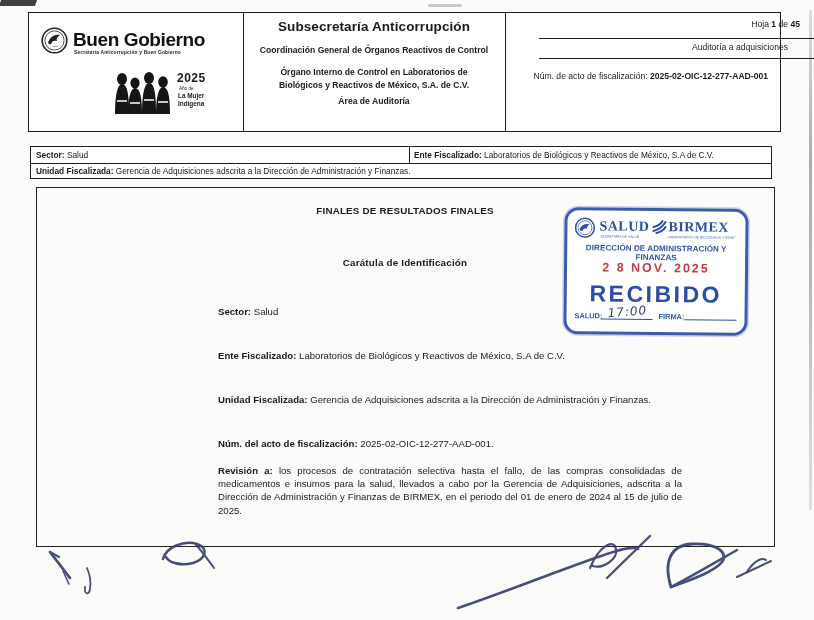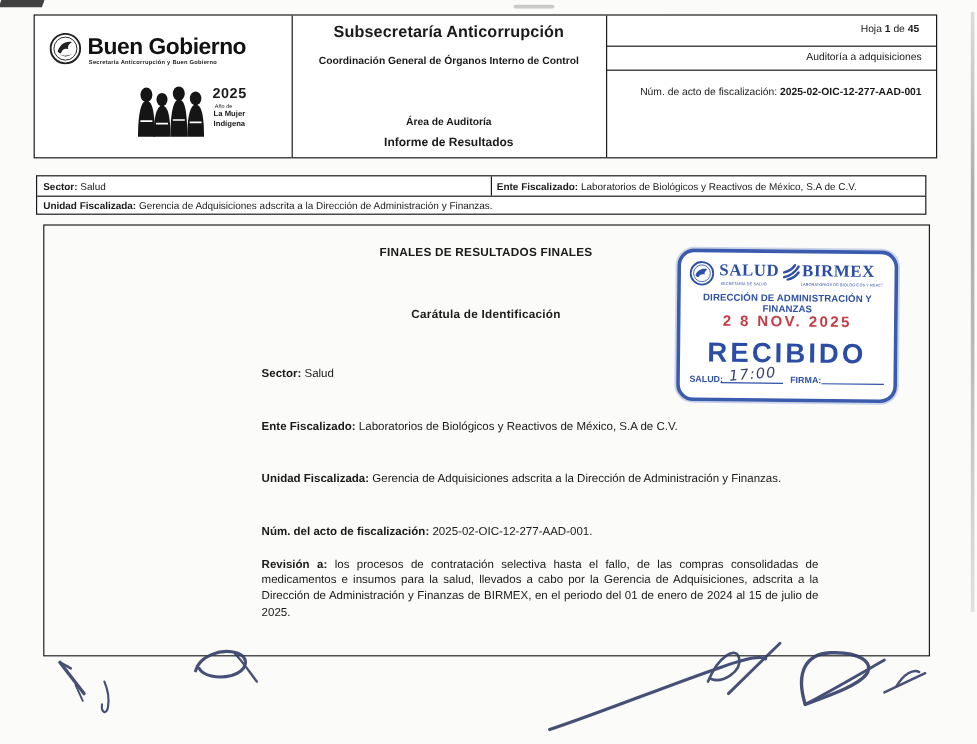--- a/index.html
+++ b/index.html
@@ -19,21 +19,21 @@
   .smudge-tl{left:0;top:0;width:36px;height:6px;background:#1f1f1f;opacity:.85;transform:skewX(-20deg);}
   .dash1{left:428px;top:4px;width:34px;height:3px;background:#c9c9c9;border-radius:2px;}
   .dash2{left:556px;top:12px;width:40px;height:3px;background:#d4d4d4;border-radius:2px;}
   .edge-streak{left:809px;top:10px;width:3px;height:500px;background:linear-gradient(#cfcfcf,#8b8b8b 30%,#9c9c9c 55%,#d6d6d6);opacity:.7;}
 
   
   .hdr{left:28px;top:12px;width:751px;height:118px;border:1.6px solid #1c1c1c;background:#fff;}
   .hdr-vline{position:absolute;top:0;bottom:0;width:0;border-left:1.4px solid #1c1c1c;}
   .hdr-title{font-size:13.5px;letter-spacing:.1px;}
   .hdr-line{font-size:8.6px;}
-  .col-right-row{border-bottom:1.2px solid #1c1c1c;}
+  .col-right-row{border-bottom:1.2px solid #1c1c1c;margin-left:34px;}
 
   .brand-title{font-size:19px;letter-spacing:-.4px;color:#111;}
   .brand-sub{font-size:4.8px;letter-spacing:.2px;color:#222;}
   .year-num{font-size:12px;letter-spacing:.5px;}
   .year-tiny{font-size:4.6px;}
   .year-small{font-size:6.4px;line-height:7.2px;}
 
   
   .itbl{left:30px;top:146px;width:740px;height:31px;border:1.5px solid #1c1c1c;background:#fff;}
   .itbl .mid{position:absolute;left:0;right:0;top:15.5px;border-top:1.3px solid #1c1c1c;}
@@ -103,34 +103,34 @@
       </g>
       <path d="M4,34 h10 M17,36 h10 M31,33 h10 M45,35 h10" stroke="#fff" stroke-width="1.4"></path>
     </svg>
   </div>
   <div class="abs b year-num" style="left:148px;top:58px;">2025</div>
   <div class="abs year-tiny" style="left:150px;top:73px;">Año de</div>
   <div class="abs b year-small" style="left:149px;top:79px;">La Mujer</div>
   <div class="abs b year-small" style="left:149px;top:87px;">Indígena</div>
 
   <div class="abs b ctr hdr-title" style="left:214px;top:6px;width:262px;">Subsecretaría Anticorrupción</div>
-  <div class="abs b ctr hdr-line" style="left:218px;top:32px;width:254px;">Coordinación General de Órganos Interno de Control</div>
+  <div class="abs b ctr hdr-line" style="left:218px;top:32px;width:254px;">Coordinación General de Órganos Reactivos de Control</div>
+  <div class="abs b ctr hdr-line" style="left:240px;top:53px;width:210px;line-height:12.6px;">Órgano Interno de Control en Laboratorios de Biológicos y Reactivos de México, S.A. de C.V.</div>
   <div class="abs b ctr hdr-line" style="left:218px;top:83px;width:254px;">Área de Auditoría</div>
-  <div class="abs b ctr" style="left:218px;top:101px;width:254px;font-size:10px;">Informe de Resultados</div>
 
   <div class="abs col-right-row" style="left:476px;top:0;width:275px;height:25px;">
     <div class="abs rgt hdr-line" style="right:14px;top:6px;width:200px;">
       <span>Hoja</span>
       <span class="b">1</span>
       <span>de</span>
       <span class="b">45</span>
     </div>
   </div>
   <div class="abs col-right-row" style="left:476px;top:25px;width:275px;height:20px;">
-    <div class="abs rgt hdr-line" style="right:12px;top:4px;width:220px;">Auditoría a adquisiciones</div>
+    <div class="abs rgt hdr-line" style="right:26px;top:4px;width:220px;">Auditoría a adquisiciones</div>
   </div>
   <div class="abs rgt hdr-line" style="left:486px;top:58px;width:253px;">
     <span>Núm. de acto de fiscalización:</span>
     <span class="b">2025-02-OIC-12-277-AAD-001</span>
   </div>
 </div>
 
 <div class="abs itbl">
   <div class="mid"></div>
   <div class="div"></div>

